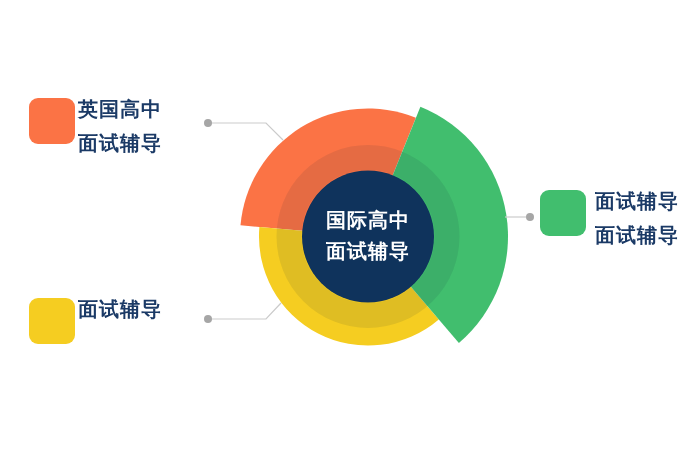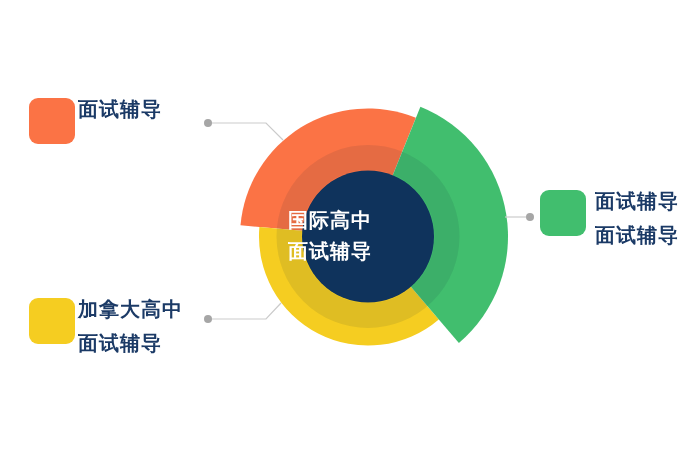--- a/index.html
+++ b/index.html
@@ -12,21 +12,21 @@
   .stage{position:relative;width:698px;height:450px;background:var(--bg,#fff);}
   .chart-svg{position:absolute;left:0;top:0;}
 
   .ring-shadow{fill:none;stroke:rgba(10,30,60,0.09);stroke-width:25;}
   .center-circle{fill:var(--center-color,#0F335C);}
   .connector{fill:none;stroke:var(--connector-color,#CBCBCB);stroke-width:1.2;}
   .connector-dot{fill:var(--dot-color,#A6A6A6);}
 
   .center-label{
     position:absolute;left:288px;top:205px;width:160px;
-    color:#fff;font-weight:bold;
+    text-align:center;color:#fff;font-weight:bold;
     font-size:20px;line-height:31px;letter-spacing:1px;
   }
   .legend-swatch{
     position:absolute;width:46px;height:46px;border-radius:9px;
   }
   .legend-text{
     position:absolute;color:var(--label-color,#1B3A66);
     font-weight:bold;font-size:20px;line-height:34px;letter-spacing:1px;
     white-space:nowrap;
   }
@@ -63,28 +63,28 @@
     <circle class="connector-dot" cx="530" cy="217" r="4"></circle>
   </svg>
 
   <div class="center-label">
     <div>国际高中</div>
     <div>面试辅导</div>
   </div>
 
   <div class="legend-swatch swatch-uk" style="background: rgb(251, 115, 69);"></div>
   <div class="legend-text text-uk">
+    <div>英国高中</div>
     <div>面试辅导</div>
   </div>
 
   <div class="legend-swatch swatch-usa" style="background: rgb(65, 190, 110);"></div>
   <div class="legend-text text-usa">
     <div>面试辅导</div>
     <div>面试辅导</div>
   </div>
 
   <div class="legend-swatch swatch-canada" style="background: rgb(245, 205, 33);"></div>
   <div class="legend-text text-canada">
-    <div>加拿大高中</div>
     <div>面试辅导</div>
   </div>
 
 </div>
 
 </body></html>

